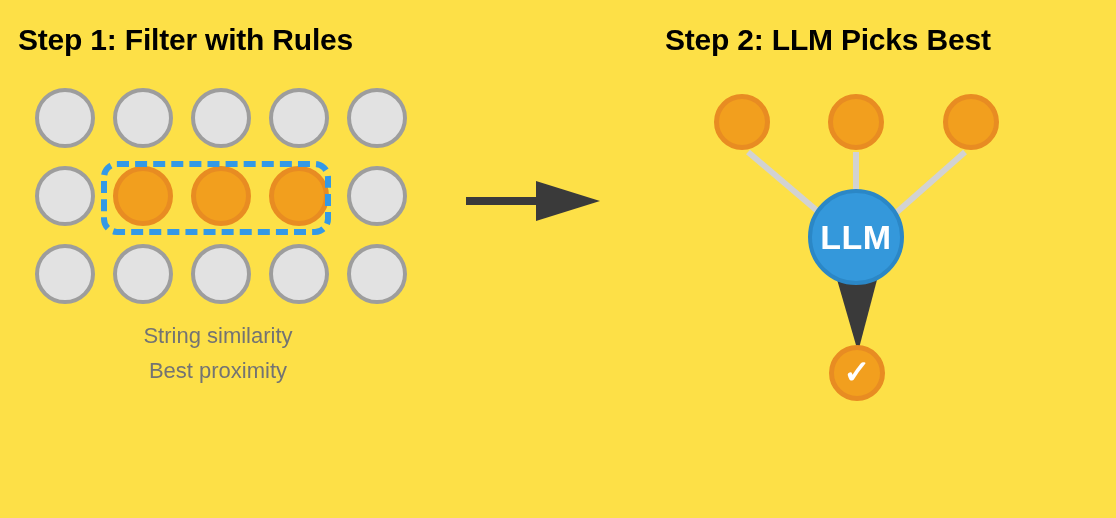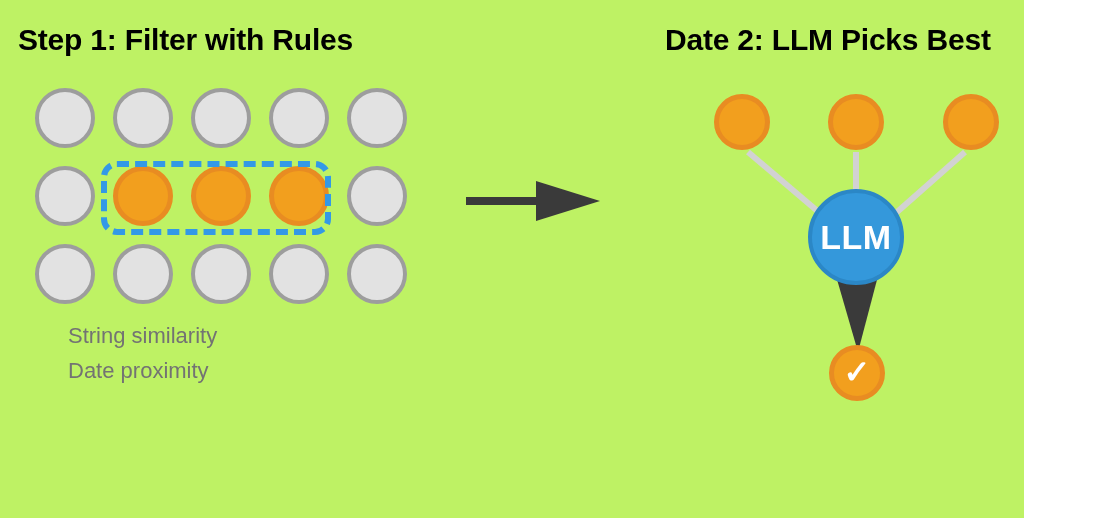--- a/index.html
+++ b/index.html
@@ -7,23 +7,23 @@
     margin: 0;
     padding: 0;
     background: #ffffff;
   }
   body {
     font-family: "Liberation Sans", sans-serif;
     -webkit-font-smoothing: antialiased;
   }
   #canvas {
     position: relative;
-    width: 1024px;
+    width: 1116px;
     height: 518px;
-    background: #bef264;
+    background: #fde047;
     overflow: hidden;
   }
 
   
   .panel-title {
     position: absolute;
     font-size: 30px;
     font-weight: bold;
     color: #000000;
     letter-spacing: -0.2px;
@@ -67,20 +67,21 @@
     box-sizing: border-box;
     border: 6px dashed #3399e6;
     border-radius: 16px;
   }
 
   
   .caption {
     position: absolute;
     width: 300px;
     left: 68px;
+    text-align: center;
     font-size: 22px;
     color: #737373;
     line-height: 1;
     white-space: nowrap;
   }
   #caption-1 { top: 325px; }
   #caption-2 { top: 360px; }
 
   
   #flow-arrow {
@@ -187,28 +188,28 @@
     <div class="node grey" style="left:0px;top:156px"></div>
     <div class="node grey" style="left:78px;top:156px"></div>
     <div class="node grey" style="left:156px;top:156px"></div>
     <div class="node grey" style="left:234px;top:156px"></div>
     <div class="node grey" style="left:312px;top:156px"></div>
   </div>
 
   <div id="selection-box"></div>
 
   <div id="caption-1" class="caption">String similarity</div>
-  <div id="caption-2" class="caption">Date proximity</div>
+  <div id="caption-2" class="caption">Best proximity</div>
 
   <svg id="flow-arrow" viewBox="0 0 134 46">
     <rect x="0" y="19" width="74" height="8" fill="#3a3a3a"></rect>
     <polygon points="70,3 134,23 70,43" fill="#3a3a3a"></polygon>
   </svg>
 
-  <div id="title-step2" class="panel-title">Date 2: LLM Picks Best</div>
+  <div id="title-step2" class="panel-title">Step 2: LLM Picks Best</div>
 
   <div id="tree">
 
     <svg id="tree-edges" viewBox="0 0 400 340">
       <line x1="88" y1="72" x2="168" y2="140" stroke="#d2d2d2" stroke-width="6"></line>
       <line x1="196" y1="72" x2="196" y2="116" stroke="#d2d2d2" stroke-width="6"></line>
       <line x1="305" y1="72" x2="228" y2="140" stroke="#d2d2d2" stroke-width="6"></line>
       <polygon points="176,196 218,196 198,272" fill="#3a3a3a"></polygon>
     </svg>
 

